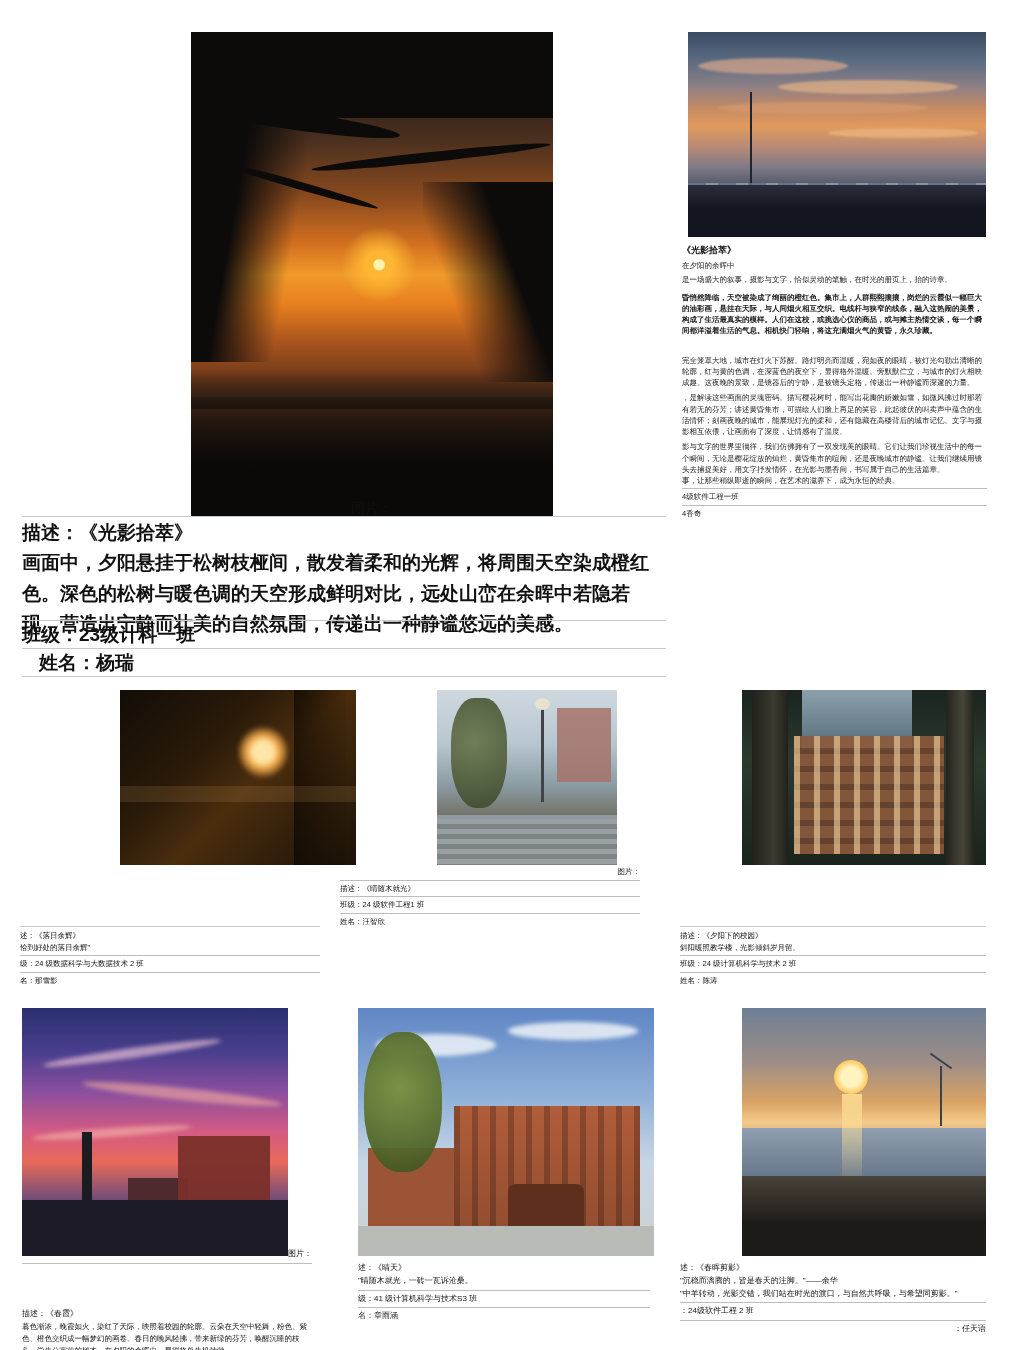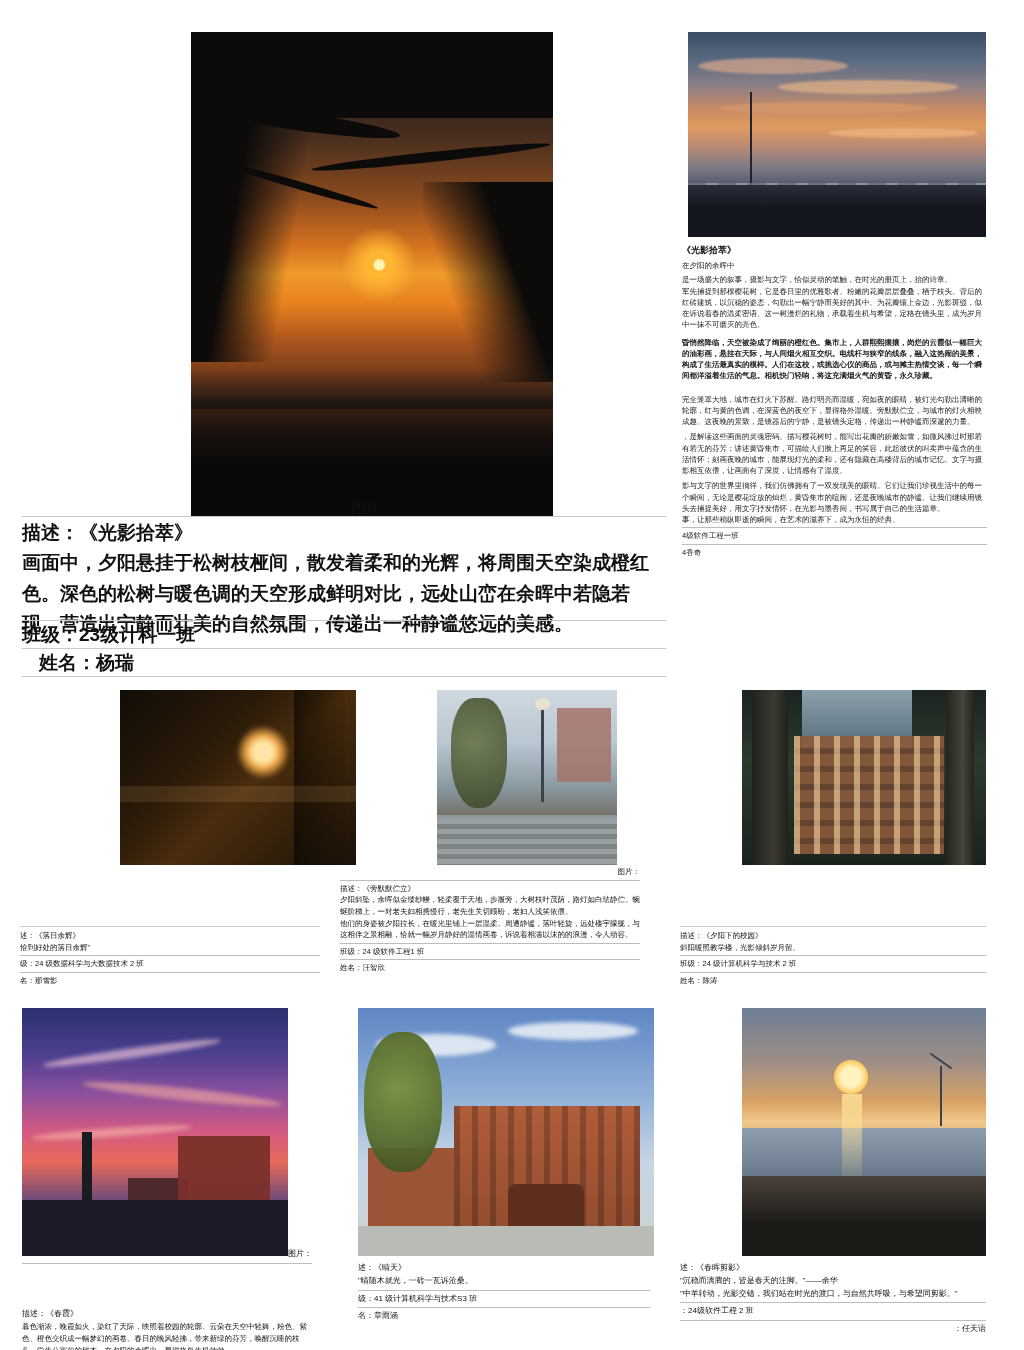--- a/index.html
+++ b/index.html
@@ -185,23 +185,22 @@
     <div class="cl c4"></div>
     <div class="pole"></div>
     <div class="stalls"></div>
     <div class="crowd"></div>
   </div>
 
   <div class="tblock" style="left:682px;top:244px;width:305px;">
     <div class="midtitle">《光影拾萃》</div>
     <div class="smalltext" style="margin-top:3px;">在夕阳的余晖中</div>
     <div class="smalltext" style="margin-top:3px;">是一场盛大的叙事，摄影与文字，恰似灵动的笔触，在时光的册页上，抬的诗章。</div>
-    <div class="smalltext">军先捕捉到那棵樱花树，它是春日里的优雅歌者。粉嫩的花瓣层层叠叠，栖于枝头。背后的红砖建筑，以沉稳的姿态，勾勒出一幅宁静而美好的其中。为花瓣镶上金边，光影斑驳，似在诉说着春的温柔密语。这一树漫烂的礼物，承载着生机与希望，定格在镜头里，成为岁月中一抹不可磨灭的亮色。</div>
     <div class="smalltext" style="margin-top:6px;font-weight:bold;">昏悄然降临，天空被染成了绚丽的橙红色。集市上，人群熙熙攘攘，岗烂的云霞似一幅巨大的油彩画，悬挂在天际，与人间烟火相互交织。电线杆与狭窄的线条，融入这热闹的美景，构成了生活最真实的模样。人们在这校，或挑选心仪的商品，或与摊主热情交谈，每一个瞬间都洋溢着生活的气息。相机快门轻响，将这充满烟火气的黄昏，永久珍藏。</div>
-    <div class="smalltext" style="margin-top:12px;">完全笼罩大地，城市在灯火下苏醒。路灯明亮而温暖，宛如夜的眼睛，被灯光勾勒出清晰的轮廓，红与黄的色调，在深蓝色的夜空下，显得格外温暖。旁默默伫立，与城市的灯火相映成趣。这夜晚的景致，是镜器后的宁静，是被镜头定格，传递出一种静谧而深邃的力量。</div>
+    <div class="smalltext" style="margin-top:18px;">完全笼罩大地，城市在灯火下苏醒。路灯明亮而温暖，宛如夜的眼睛，被灯光勾勒出清晰的轮廓，红与黄的色调，在深蓝色的夜空下，显得格外温暖。旁默默伫立，与城市的灯火相映成趣。这夜晚的景致，是镜器后的宁静，是被镜头定格，传递出一种静谧而深邃的力量。</div>
     <div class="smalltext" style="margin-top:4px;">，是解读这些画面的灵魂密码。描写樱花树时，能写出花瓣的娇嫩如雪，如微风拂过时那若有若无的芬芳；讲述黄昏集市，可描绘人们脸上再足的笑容，此起彼伏的叫卖声中蕴含的生活情怀；刻画夜晚的城市，能展现灯光的柔和，还有隐藏在高楼背后的城市记忆。文字与摄影相互依偎，让画面有了深度，让情感有了温度。</div>
     <div class="smalltext" style="margin-top:4px;">影与文字的世界里徜徉，我们仿佛拥有了一双发现美的眼睛。它们让我们珍视生活中的每一个瞬间，无论是樱花绽放的灿烂，黄昏集市的喧闹，还是夜晚城市的静谧。让我们继续用镜头去捕捉美好，用文字抒发情怀，在光影与墨香间，书写属于自己的生活篇章。</div>
     <div class="smalltext">事，让那些稍纵即逝的瞬间，在艺术的滋养下，成为永恒的经典。</div>
     <div class="hr"></div>
     <div class="smalltext">4级软件工程一班</div>
     <div class="hr"></div>
     <div class="smalltext">4香奇</div>
   </div>
 
   <div class="photo" id="p3">
@@ -224,23 +223,21 @@
     <div class="tree"></div>
     <div class="bldg"></div>
     <div class="lampp"></div>
     <div class="rail"></div>
     <div class="steps"></div>
   </div>
 
   <div class="tblock" style="left:340px;top:866px;width:300px;">
     <div class="r2cap" style="text-align:right;">图片：</div>
     <div class="hr"></div>
-    <div class="r2cap">描述：《旁默默伫立》</div>
-    <div class="r2cap" style="white-space:pre-line;">夕阳斜坠，余晖似金缕纱幔，轻柔覆于天地，步履旁，大树枝叶茂荫，路灯如白珐静伫。蜿蜒阶梯上，一对老夫妇相携慢行，老先生关切顾盼，老妇人浅笑依偎。
-他们的身姿被夕阳拉长，在暖光里铺上一层温柔。周遭静谧，落叶轻旋，远处楼宇朦胧，与这相伴之景相融，恰就一幅岁月静好的温情画卷，诉说着相濡以沫的的浪漫，令人动容。</div>
+    <div class="r2cap">描述：《晴随木就光》</div>
     <div class="hr"></div>
     <div class="r2cap">班级：24 级软件工程1 班</div>
     <div class="hr"></div>
     <div class="r2cap">姓名：汪智欣</div>
   </div>
 
   <div class="photo" id="p5">
     <div class="sky"></div>
     <div class="facade"></div>
     <div class="win"></div>

